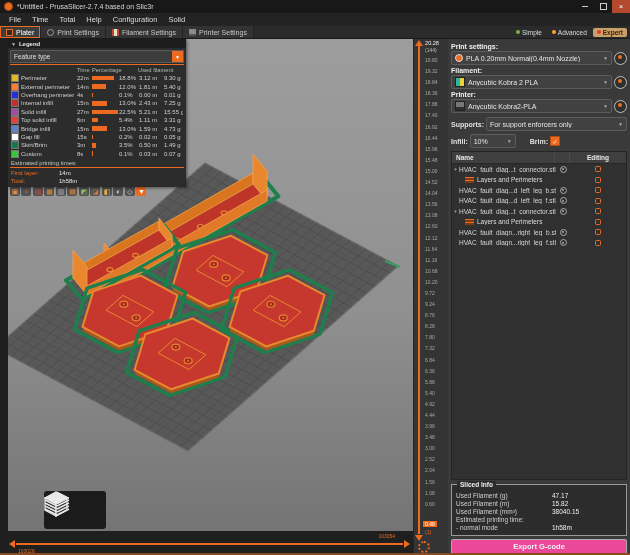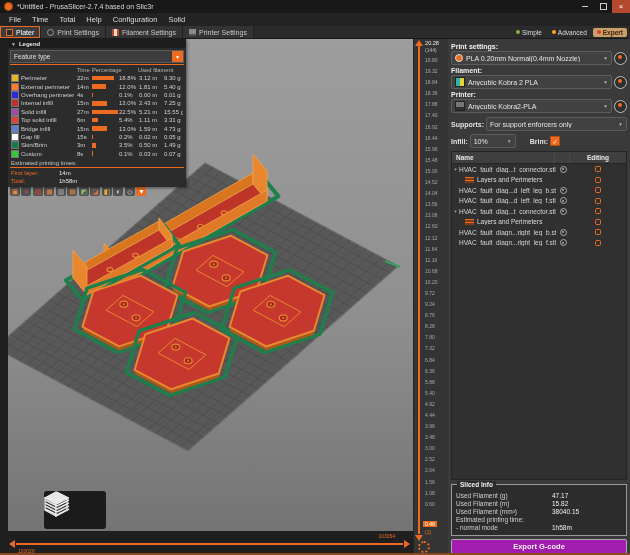--- a/index.html
+++ b/index.html
@@ -121,21 +121,21 @@
   .orow.t-setting{padding-left:13px;color:#dcdcdc;}
   .orow.t-setting .lic{display:block;}
   .orow:not(.expanded) .caret{visibility:hidden;}
 
   .slicedinfo{margin:4px 0 3px;border:1px solid #9a9a9a;background:#2c2c2c;position:relative;padding:6px 4px 3px;font-size:6.5px;}
   .si-title{position:absolute;top:-4px;left:5px;background:#2c2c2c;padding:0 3px;font-weight:bold;color:#f0f0f0;font-size:6.5px;}
   .sirow{display:grid;grid-template-columns:96px auto;height:8.2px;align-items:center;color:#cfcfcf;}
   .sirow .siv{color:#efefef;}
 
   .exportrow{display:flex;align-items:center;gap:3px;height:15px;}
-  .exportbtn{flex:1;height:13px;background:#a21caf;border:1px solid #ababab;color:#f2f2f2;font-weight:bold;font-size:7.5px;display:flex;align-items:center;justify-content:center;border-radius:2px;}
+  .exportbtn{flex:1;height:13px;background:#ec4899;border:1px solid #ababab;color:#f2f2f2;font-weight:bold;font-size:7.5px;display:flex;align-items:center;justify-content:center;border-radius:2px;}
 </style>
 </head>
 <body>
 
 <div class="app">
 
   <div class="titlebar">
     <span class="logo"></span>
     <span>*Untitled - PrusaSlicer-2.7.4 based on Slic3r</span>
     <div class="wbtns">

